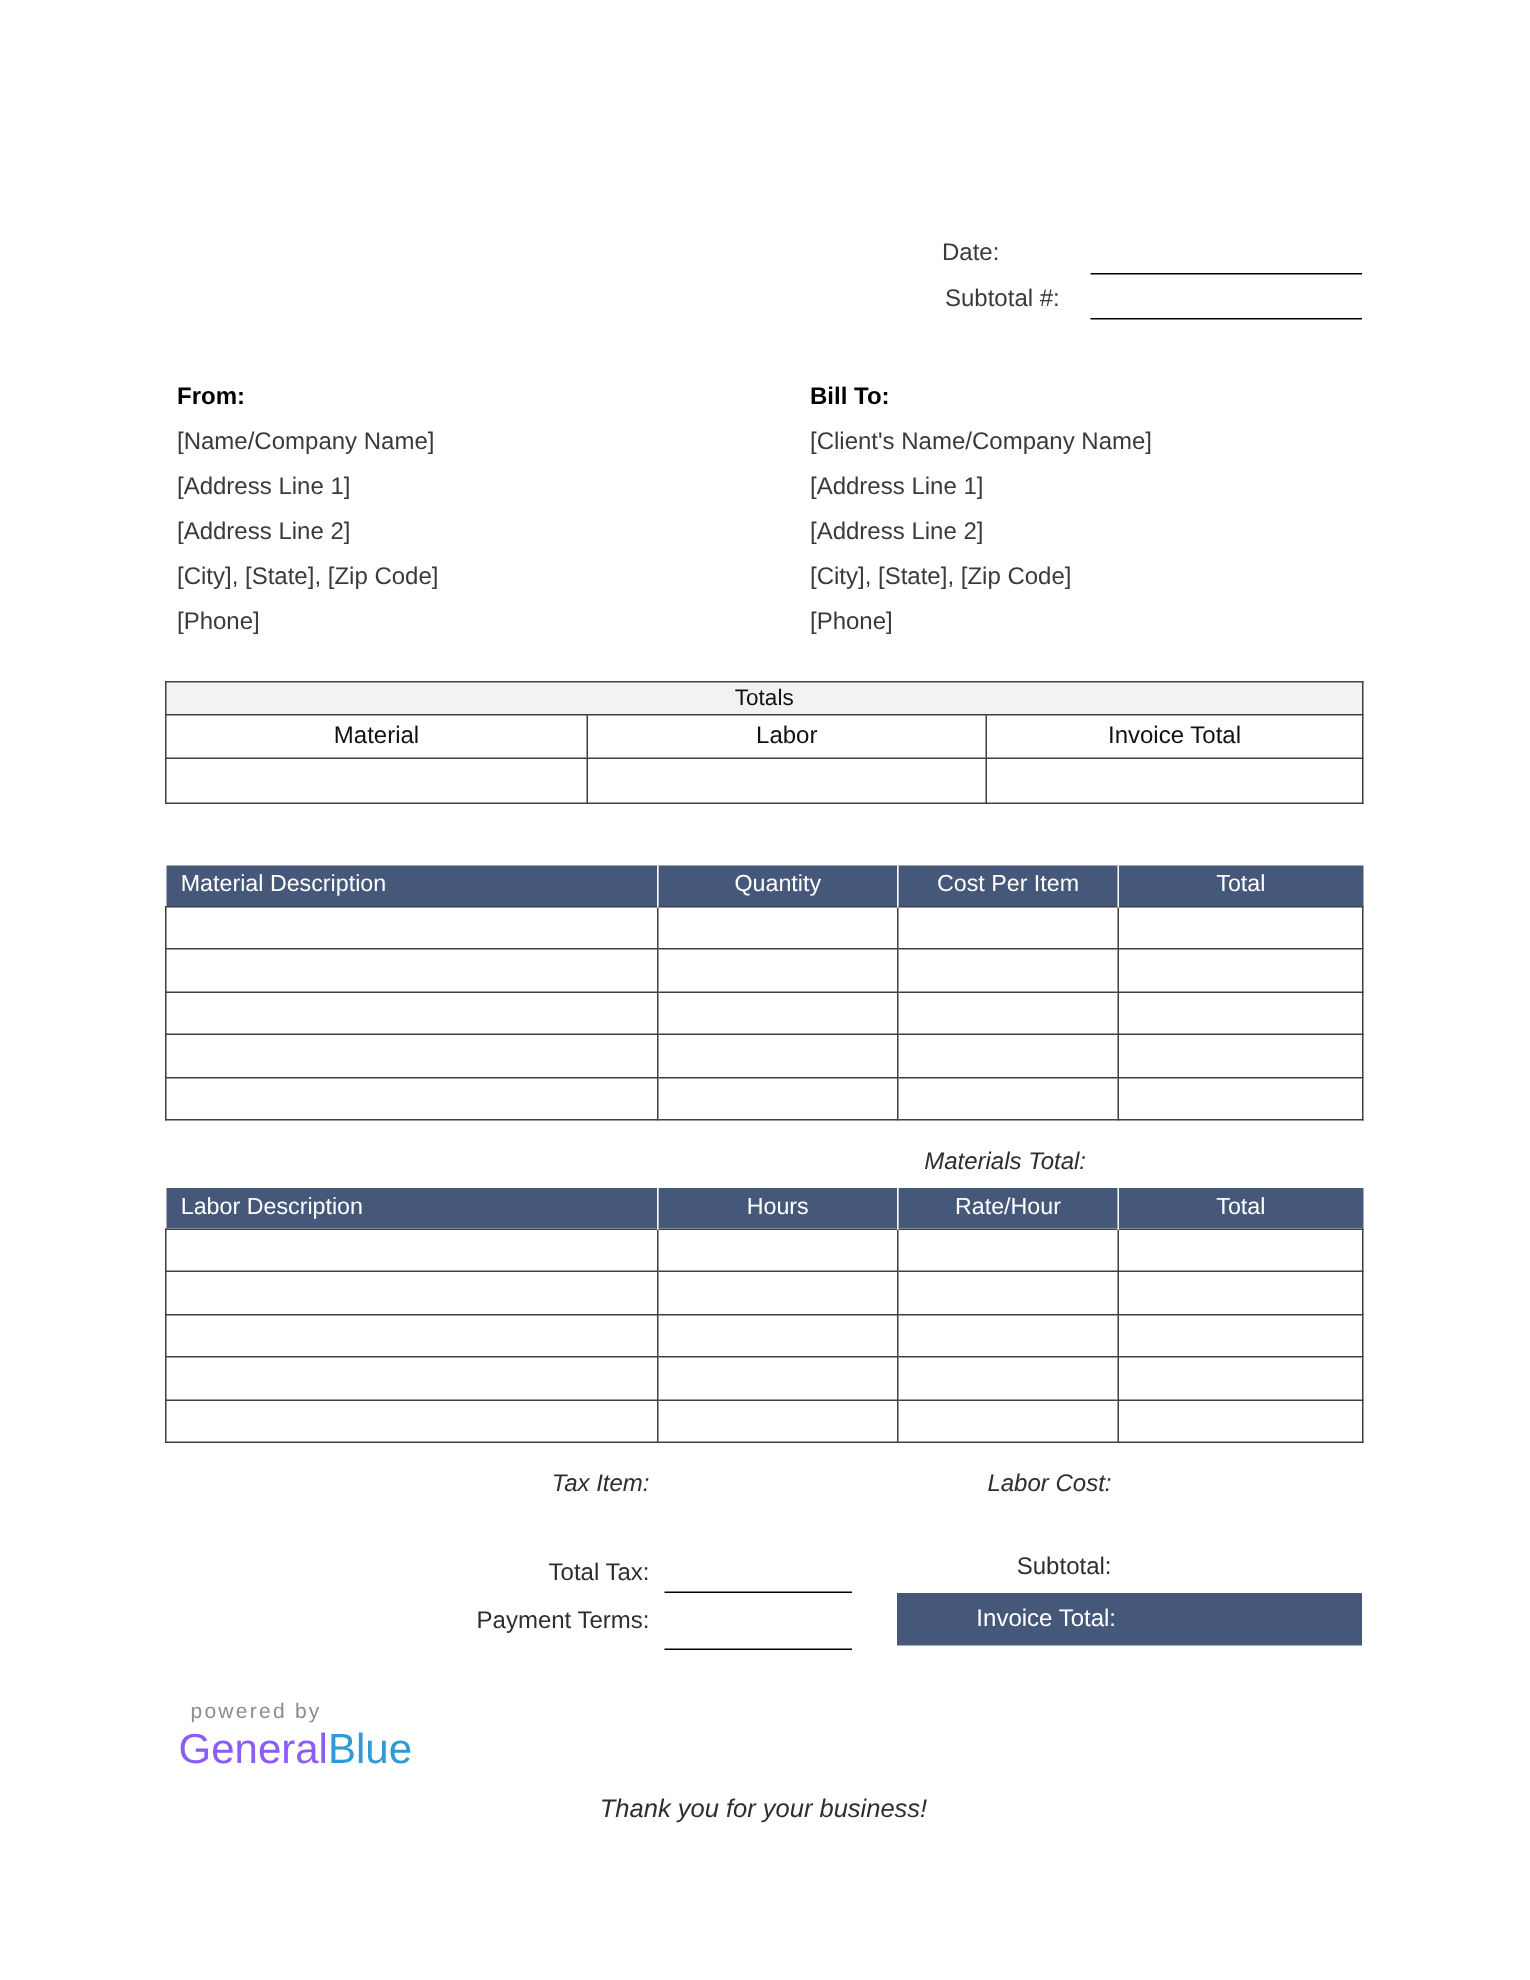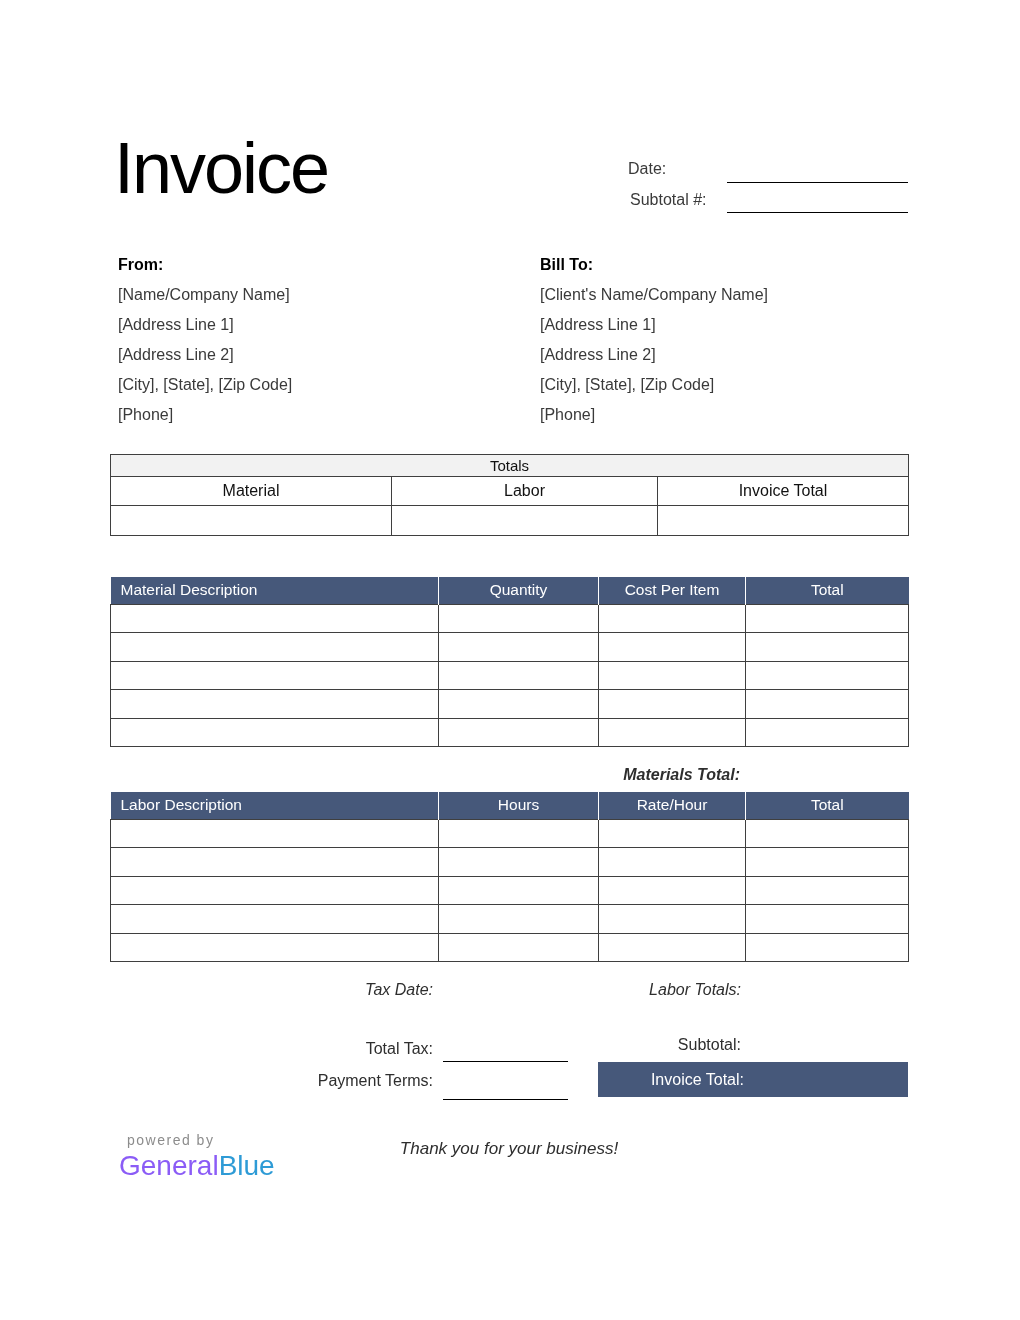--- a/index.html
+++ b/index.html
@@ -56,21 +56,20 @@
   .brand { font-size:28px; font-weight:500; letter-spacing:0; white-space:nowrap; }
   .brand-black { color:#8b5cf6; }
   .brand-blue { color:var(--brand-blue,#2E9BD6); }
   .thanks { width:320px; text-align:center; font-size:17px; font-style:italic; color:#2e2e2e; }
 </style>
 </head>
 <body>
 
 <div class="page">
 
-  <div class="abs doc-title">Invoice</div>
 
   <div class="abs hdr-label" style="left:628px; top:160px;">Date:</div>
   <div class="abs hdr-line" style="left:727px; top:182px;"></div>
   <div class="abs hdr-label" style="left:630px; top:191px;">Subtotal #:</div>
   <div class="abs hdr-line" style="left:727px; top:212px;"></div>
 
   <div class="abs addr-block" style="left:118px; top:250px;">
     <div class="addr-heading">From:</div>
     <div class="addr-line">[Name/Company Name]</div>
     <div class="addr-line">[Address Line 1]</div>
@@ -153,21 +152,21 @@
         </tr>
         <tr>
           <td></td>
           <td></td>
           <td></td>
           <td></td>
         </tr>
       </tbody>
   </table>
 
-  <div class="abs lbl italic" style="left:540px; top:766px;font-weight:bold;">Materials Total:</div>
+  <div class="abs lbl italic" style="left:524px; top:766px;">Materials Total:</div>
 
   <table class="abs grid-table list-table" style="left:110px; top:792px;padding-left:44px;">
     <colgroup>
         <col style="width:328px">
         <col style="width:160px">
         <col style="width:147px">
         <col style="width:163px">
       </colgroup>
     <thead>
       <tr>
@@ -204,31 +203,31 @@
         </tr>
         <tr>
           <td></td>
           <td></td>
           <td></td>
           <td></td>
         </tr>
       </tbody>
   </table>
 
-  <div class="abs lbl italic" style="left:233px; top:981px;">Tax Date:</div>
-  <div class="abs lbl italic" style="left:541px; top:981px;">Labor Totals:</div>
+  <div class="abs lbl italic" style="left:233px; top:981px;">Tax Item:</div>
+  <div class="abs lbl italic" style="left:541px; top:981px;">Labor Cost:</div>
 
   <div class="abs lbl" style="left:233px; top:992px;margin-top:48px;">Total Tax:</div>
   <div class="abs lbl" style="left:541px; top:1036px;">Subtotal:</div>
   <div class="abs fill-line" style="left:443px; top:1061px;"></div>
 
   <div class="abs invoice-total-bar">Invoice Total:</div>
 
   <div class="abs lbl" style="left:233px; top:1072px;">Payment Terms:</div>
   <div class="abs fill-line" style="left:443px; top:1099px;"></div>
 
   <div class="abs powered-by" style="left:127px; top:1132px;">powered by</div>
   <div class="abs brand" style="left:119px; top:1150px;">
     <span class="brand-black">General</span><span class="brand-blue">Blue</span>
   </div>
-  <div class="abs thanks" style="left:349px; top:1139px;">Thank you for your business!</div>
+  <div class="abs thanks" style="left:349px; top:1196px;">Thank you for your business!</div>
 
 </div>
 
 </body></html>

